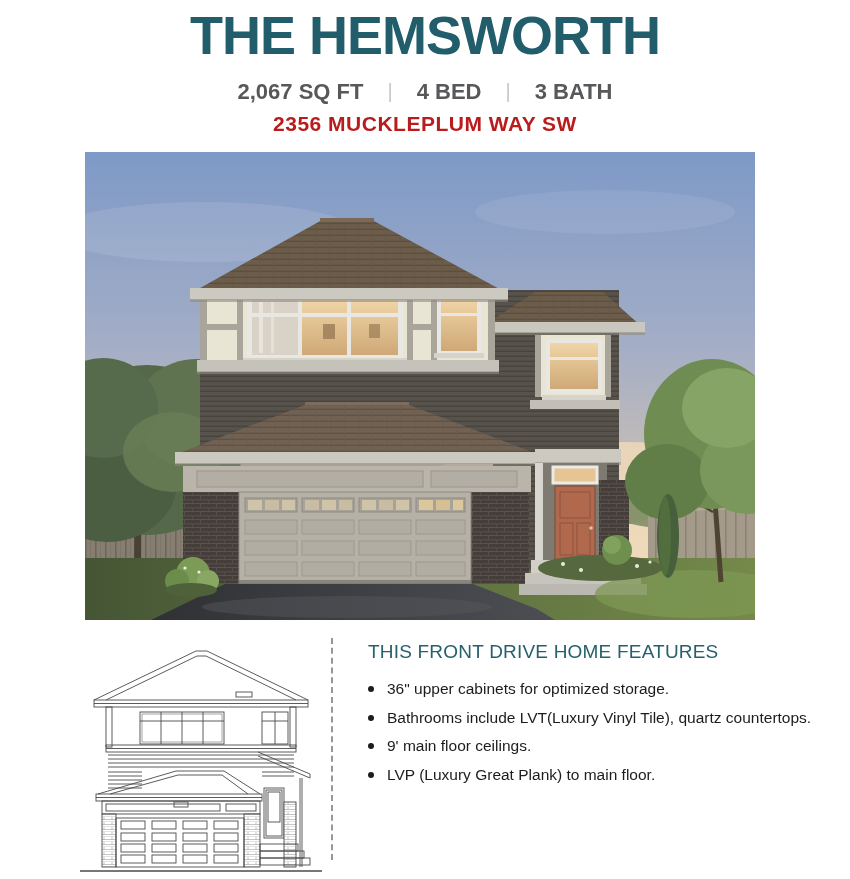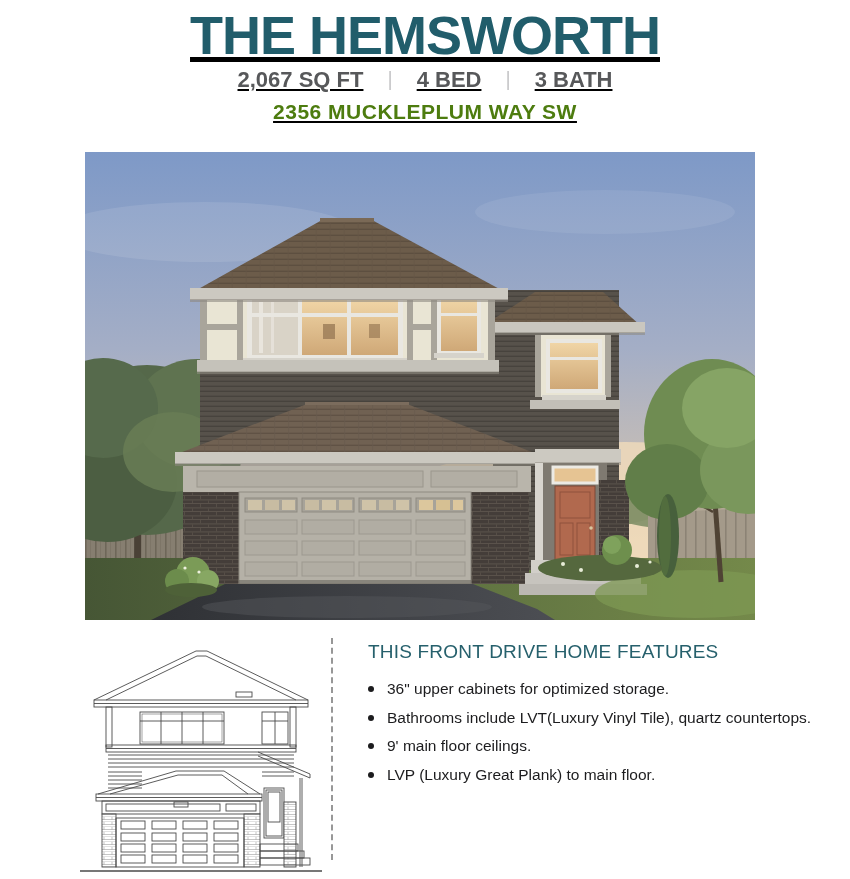--- a/index.html
+++ b/index.html
@@ -2,34 +2,34 @@
 <html><head>
 <meta charset="utf-8">
 <style>
   * { box-sizing: border-box; }
   html,body { margin:0; padding:0; }
   body {
     width:850px; height:879px; background:#ffffff; position:relative;
     font-family:"Liberation Sans", sans-serif; overflow:hidden;
   }
   
-  .header { position:absolute; top:0; left:0; width:850px; text-align:center;text-decoration:underline; }
+  .header { position:absolute; top:0; left:0; width:850px; text-align:center; }
   .title {
     margin:6px 0 0 0; font-size:54px; line-height:1.08; font-weight:bold;
     color:#215d6b; letter-spacing:-1px;
   }
   .stats {
-    margin-top:3px; font-size:22px; font-weight:bold; color:#57585a; letter-spacing:0;
+    margin-top:15px; font-size:22px; font-weight:bold; color:#57585a; letter-spacing:0;
   }
   .stats .sep {
     display:inline-block; margin:0 24px; color:#c7c7c9; font-weight:normal;
     font-size:20px; transform:translateY(-1px);
   }
   .address {
-    margin-top:7px; font-size:21px; font-weight:bold; color:#4d7c0f; letter-spacing:.5px;
+    margin-top:7px; font-size:21px; font-weight:bold; color:#b91c1c; letter-spacing:.5px;
   }
   
   .hero { position:absolute; left:85px; top:152px; width:670px; height:468px; }
   .hero svg { display:block; }
   
   .elevation { position:absolute; left:76px; top:642px; width:250px; height:235px; }
   .divider {
     position:absolute; left:331px; top:638px; height:222px; width:0;
     border-left:2px dashed #979797;
   }

